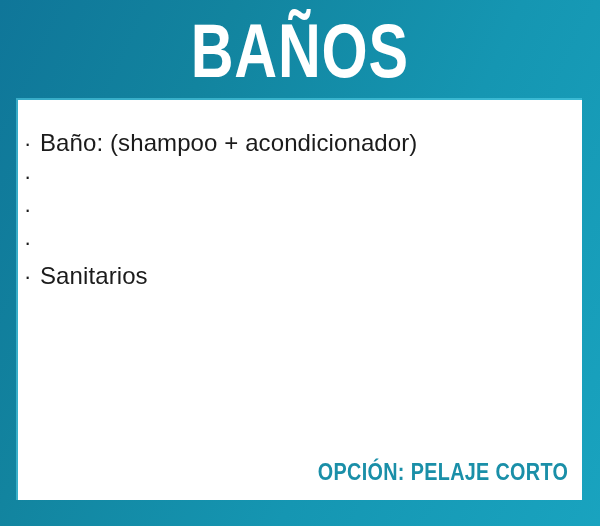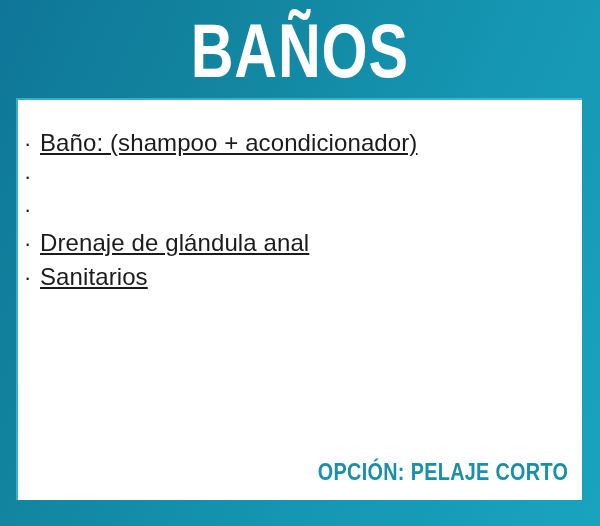--- a/index.html
+++ b/index.html
@@ -75,21 +75,20 @@
     width: 16px;
     flex: 0 0 16px;
     text-align: left;
     color: #1b1b1b;
     font-size: 22px;
     line-height: 33px;
   }
 
   .item-label {
     letter-spacing: 0.1px;
-    text-decoration: underline;
   }
 
   
   #option-footer {
     position: absolute;
     right: 14px;
     bottom: 16px;
     color: #1a8fa8;
     font-family: "Liberation Sans Narrow", "Liberation Sans", sans-serif;
     font-size: 23px;
@@ -122,21 +121,20 @@
       <div class="list-item">
         <span class="bullet-icon">·</span>
       </div>
 
       <div class="list-item">
         <span class="bullet-icon">·</span>
       </div>
 
       <div class="list-item">
         <span class="bullet-icon">·</span>
-        <span class="item-label">Drenaje de glándula anal</span>
       </div>
 
       <div class="list-item">
         <span class="bullet-icon">·</span>
         <span class="item-label">Sanitarios</span>
       </div>
 
     </div>
 
     <div id="option-footer">OPCIÓN: PELAJE CORTO</div>

